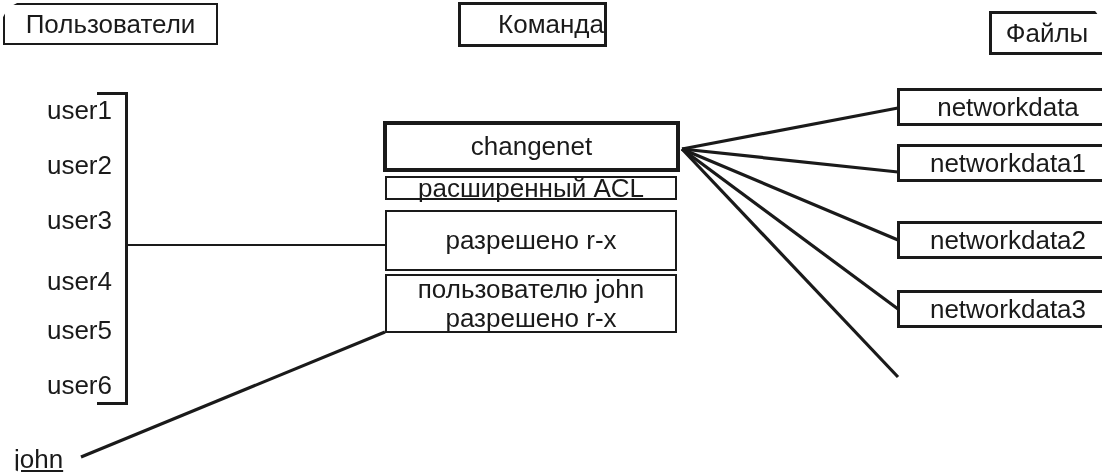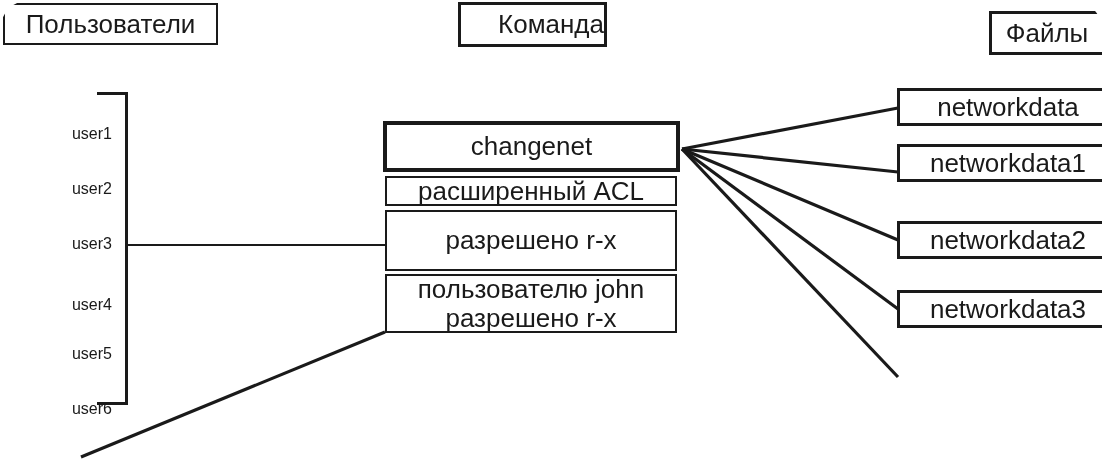--- a/index.html
+++ b/index.html
@@ -37,38 +37,37 @@
     font-size: 26px;
     line-height: 29px;
     color: #1a1a1a;
     white-space: nowrap;
   }
   .hdr-users   { left: 3px;   top: 3px;   width: 215px; height: 42px; border-width: 2.5px; }
   .hdr-command { left: 458px; top: 2px;   width: 149px; height: 45px; align-items: flex-end; }
   .hdr-files   { left: 945px; top: 11px;   width: 116px; height: 44px; margin-left: 44px; }
 
   .cmd-name  { left: 383px; top: 121px; width: 297px; height: 51px; border-width: 4px; }
-  .cmd-acl   { left: 385px; top: 176px; width: 292px; height: 30px; border-width: 2px; }
+  .cmd-acl   { left: 385px; top: 176px; width: 292px; height: 24px; border-width: 2px; }
   .cmd-ent1  { left: 385px; top: 210px; width: 292px; height: 61px; border-width: 2.5px; }
   .cmd-ent2  { left: 385px; top: 274px; width: 292px; height: 59px; border-width: 2.5px; }
 
   .file-box  { left: 897px; width: 222px; height: 38px; border-width: 3.5px; }
   .file-0 { top: 88px; }
   .file-1 { top: 144px; }
   .file-2 { top: 221px; }
   .file-3 { top: 290px; }
   .file-4 { top: 354px; }
 
   .lbl {
     position: absolute;
-    font-size: 16px;
+    font-size: 26px;
     line-height: 30px;
     color: #1a1a1a;
     white-space: nowrap;
-    margin-top: 24px;
   }
   .user-lbl { left: 0; width: 112px; text-align: right; height: 30px; }
   .u-0 { top: 95px; }
   .u-1 { top: 150px; }
   .u-2 { top: 205px; }
   .u-3 { top: 266px; }
   .u-4 { top: 315px; }
   .u-5 { top: 370px; }
   .john-lbl { left: 14px; top: 444px; text-align: center; text-decoration: underline; }
 </style>

